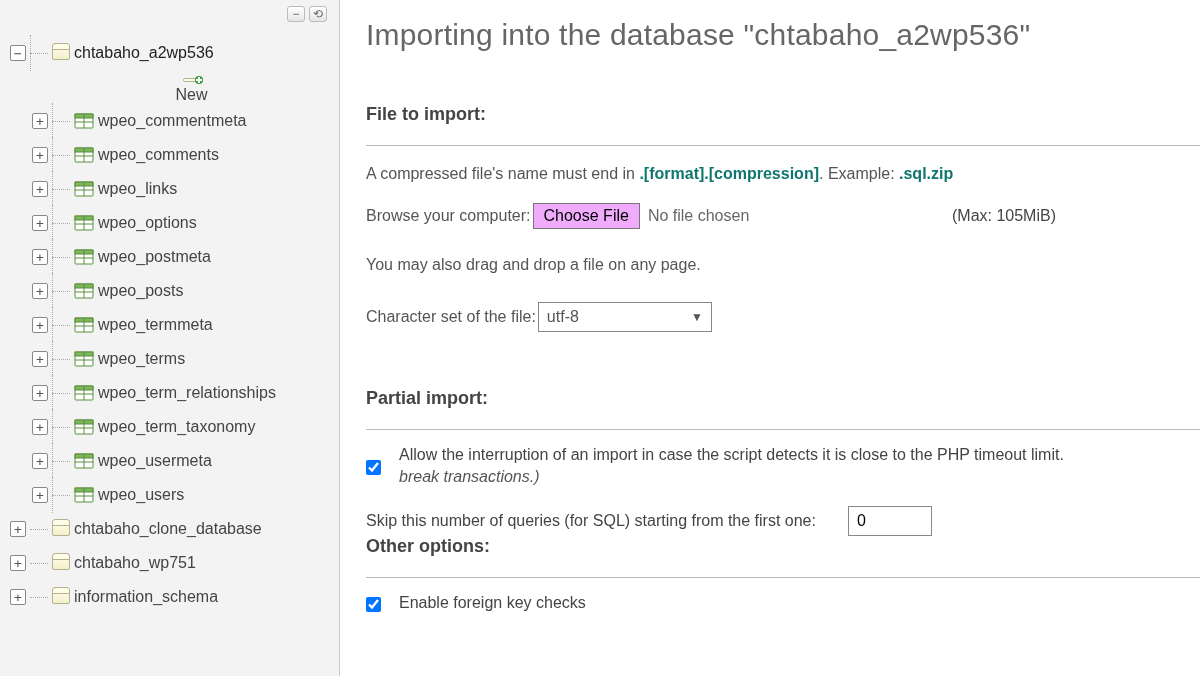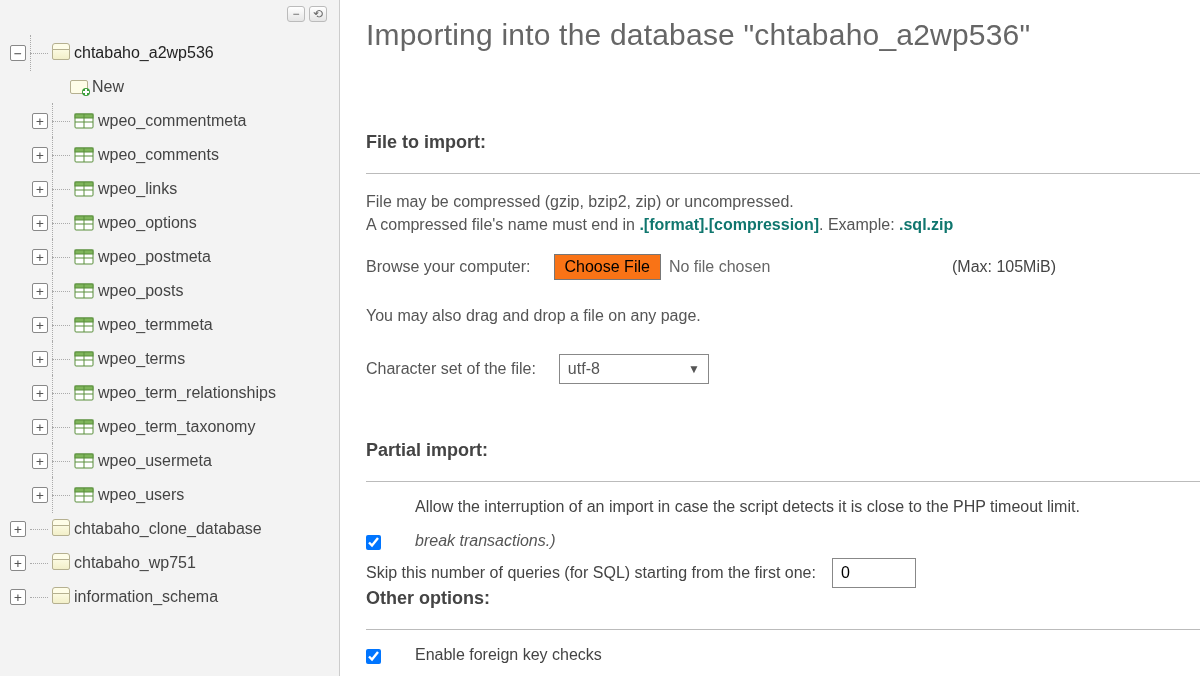--- a/index.html
+++ b/index.html
@@ -55,54 +55,54 @@
     width:18px; height:14px; border:1px solid #b5b090; border-radius:2px;
     background:#fefde8; position:relative;
   }
   .new-icon::after{content:""; position:absolute; width:8px; height:8px; right:-3px; bottom:-3px;
     background:#3a9e3a; border-radius:50%;
     background-image: linear-gradient(#fff,#fff),linear-gradient(#fff,#fff);
     background-size: 6px 2px, 2px 6px; background-position:center; background-repeat:no-repeat;}
 
   .tree-label { white-space: nowrap; color:#444; }
   .indent-1 { padding-left: 22px; }
-  .indent-2 { padding-left: 40px; }
+  .indent-2 { padding-left: 40px; flex-direction: column; }
 
   
   .tree-row.selected .tree-label { color:#222; }
 
   
   .main { flex:1; padding: 18px 0 0 26px; }
-  .page-title { font-size: 30px; font-weight: 400; color:#666; letter-spacing:0.2px; margin-bottom: 80px; }
+  .page-title { font-size: 30px; font-weight: 400; color:#666; letter-spacing:0.2px; margin-bottom: 52px; }
   .section-head {
     font-size: 18px; font-weight: bold; color:#444;
     border-bottom: 1px solid #bbb; padding-bottom: 20px; margin-bottom: 16px;
   }
   .body-text { font-size: 16px; color:#555; line-height: 1.45; }
   .body-text b { color:#0f766e; }
 
-  .form-row { display:flex; align-items:center; gap: 23px; margin-top: 18px; font-size:16px; color:#555; }
+  .form-row { display:flex; align-items:center; gap: 2px; margin-top: 18px; font-size:16px; color:#555; }
   .choose-btn {
     font-family: Arial; font-size:16px; padding: 3px 10px;
-    border:1px solid #777; background:#f97316; cursor:pointer;
+    border:1px solid #777; background:#f0abfc; cursor:pointer;
   }
   .no-file { color:#666; }
   .max { color:#444; }
 
   .charset-select {
-    width: 150px; height:30px; border:1px solid #888; background:#fff; font-size:16px; padding:12px 8px;
+    width: 174px; height:30px; border:1px solid #888; background:#fff; font-size:16px; padding:12px 8px;
     display:flex; align-items:center; justify-content:space-between; cursor:pointer;
   }
   .caret { font-size:12px; }
 
   .sec2 { margin-top: 56px; }
-  .checkbox-row { display:flex; align-items:flex-end; gap: 34px; font-size:16px; color:#444; margin-top: 16px; }
-  .ital { font-style: italic; color:#555; margin-top:16px; }
+  .checkbox-row { display:flex; align-items:center; gap: 18px; font-size:16px; color:#444; margin-top: 16px; }
+  .ital { font-style: italic; color:#555; margin-top:4px; }
   input[type="checkbox"] { width:15px; height:15px; margin-top:3px; cursor:pointer; }
-  .skip-row { display:flex; align-items:center; gap: 16px; margin-top: 8px; font-size:16px; color:#444; }
+  .skip-row { display:flex; align-items:center; gap: 32px; margin-top: 20px; font-size:16px; color:#444; }
   .skip-row input[type="text"]{
     width: 84px; height:30px; border:1px solid #888; font-size:16px; padding:2px 8px;
   }
   .sec3 { }
 </style>
 </head>
 <body>
 
 <div class="app">
 
@@ -341,21 +341,20 @@
         </ul>
     </div>
   </div>
 
   <div class="main">
     <h1 class="page-title">
       <span>Importing into the database </span><span>"chtabaho_a2wp536"</span>
     </h1>
 
     <div class="section-head">File to import:</div>
-    <p class="body-text">File may be compressed (gzip, bzip2, zip) or uncompressed.</p>
     <p class="body-text">
       <span>A compressed file's name must end in </span><b>.[format].[compression]</b><span>. Example: </span><b>.sql.zip</b>
     </p>
 
     <div class="form-row">
       <span>Browse your computer:</span>
       <div style="display:flex; align-items:center; gap:8px; border:0;">
         <button class="choose-btn">Choose File</button>
         <span class="no-file">No file chosen</span>
       </div>

